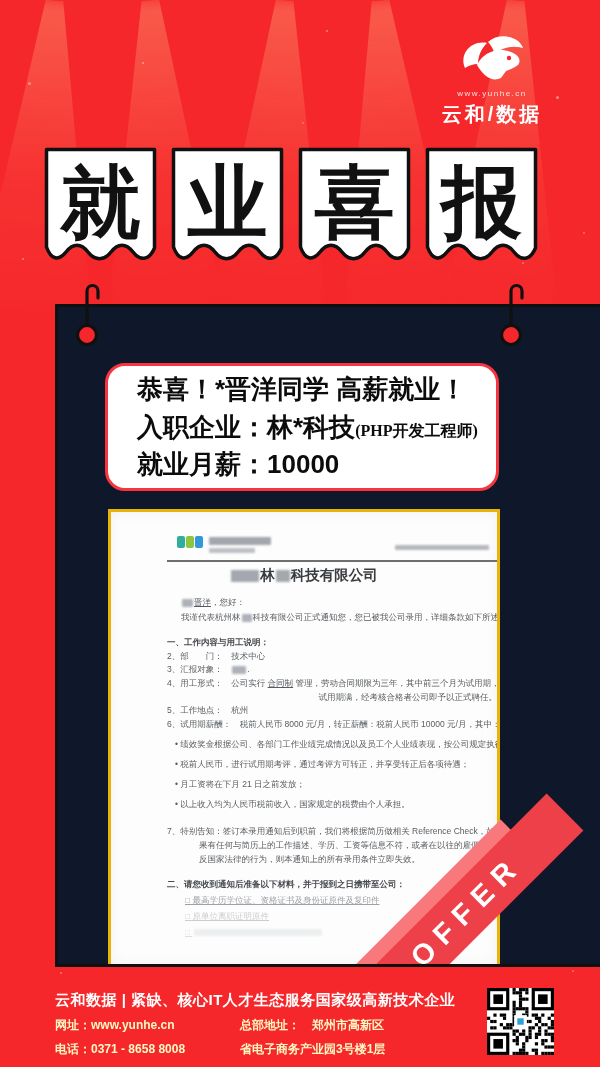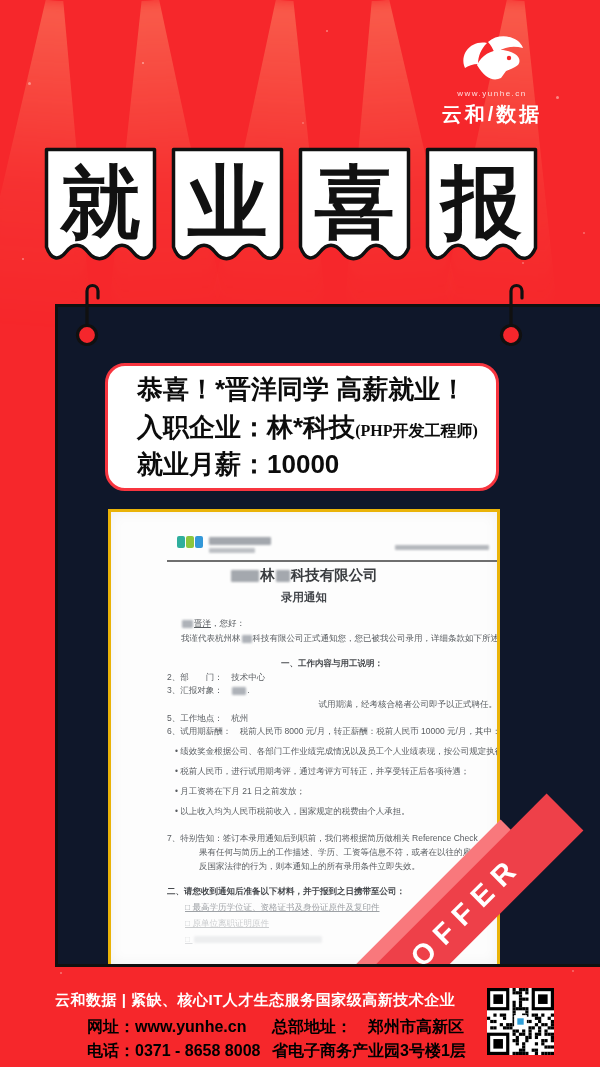--- a/index.html
+++ b/index.html
@@ -56,41 +56,41 @@
   .doclines{left:0;top:54px;width:100%;}
   .dl{font-size:8.5px;line-height:12px;color:#585c60;white-space:nowrap;}
   .dl .u{text-decoration:underline;}
   .dl.title{margin-top:0;text-align:center;font-weight:bold;font-size:14.5px;
             line-height:18px;color:#3a3d40;}
   .dl.title .blur{height:12px;background:#a4a8ae;}
   .dl.subtitle{margin-top:6px;text-align:center;font-weight:bold;font-size:11.5px;
                line-height:15px;color:#42454a;}
   .dl.greet{margin-top:12px;padding-left:70px;}
   .dl.para{margin-top:3px;padding-left:70px;}
-  .dl.sec{margin-top:13px;padding-left:56px;font-weight:bold;color:#46494d;text-align:center;}
+  .dl.sec{margin-top:13px;padding-left:56px;font-weight:bold;color:#46494d;}
   .dl.item{margin-top:1.5px;padding-left:56px;}
   .dl.cont4{margin-top:2px;padding-left:130px;text-align:right;}
   .dl.bullet{margin-top:8px;padding-left:64px;}
   .dl.item7{margin-top:15px;padding-left:56px;}
   .dl.cont7{margin-top:2px;padding-left:88px;}
   .dl.sec2{margin-top:13px;padding-left:56px;font-weight:bold;color:#46494d;}
   .dl.check{margin-top:4px;padding-left:74px;color:#8d9196;text-decoration:underline;}
   .dl.check .blur{height:7px;background:#c6c9cd;}
 
   
   .band{position:absolute;width:280px;height:52px;display:flex;align-items:center;
         justify-content:center;transform:rotate(-45deg);}
   .band-shadow{left:222px;top:604px;background:#f9787c;z-index:3;}
   .band-main{left:268px;top:578px;background:#ee4049;z-index:4;
              color:#fff;font-weight:900;font-size:29px;letter-spacing:9px;}
 
   
   .footer-tagline{left:55px;top:991px;color:#fff;font-weight:bold;font-size:15px;
                   letter-spacing:.5px;white-space:nowrap;}
-  .fline{position:absolute;color:#000000;font-weight:bold;font-size:16px;white-space:nowrap;margin-left:32px;}
+  .fline{position:absolute;color:#fef9c3;font-weight:bold;font-size:12px;white-space:nowrap;}
   .qr{left:487px;top:988px;width:67px;height:67px;background:#fff;}
 </style>
 </head>
 <body style="background: rgb(246, 39, 43);">
 
 <div class="abs" style="left:0;top:0;width:600px;height:1067px;"></div>
 
 <div id="fx">
     <div class="ray" style="left: -12px; transform: rotate(4deg);"></div>
     <div class="ray" style="left: 104px; transform: rotate(-3deg);"></div>
@@ -172,26 +172,26 @@
       <i style="background:#2fae9d"></i>
         <i style="background:#8cc63e"></i>
         <i style="background:#3398d8"></i>
     </div>
     <div class="lh-line" style="left:98px;top:25px;width:62px;height:8px;"></div>
     <div class="lh-line" style="left:98px;top:36px;width:46px;height:5px;opacity:.7;"></div>
     <div class="lh-line" style="left:284px;top:33px;width:94px;height:5px;opacity:.8;"></div>
     <div class="abs lh-rule"></div>
     <div class="abs doclines" id="doclines">
         <div class="dl title"><span class="blur" style="width: 28px;"></span><span>林</span><span class="blur" style="width: 14px;"></span><span>科技有限公司</span></div>
-        <div class="dl subtitle"><span>录用通知</span></div>
         <div class="dl greet"><span class="blur" style="width: 11px;"></span><span class="u">晋洋</span><span>，您好：</span></div>
         <div class="dl para"><span>我谨代表杭州林</span><span class="blur" style="width: 10px;"></span><span>科技有限公司正式通知您，您已被我公司录用，详细条款如下所述：</span></div>
         <div class="dl sec"><span>一、工作内容与用工说明：</span></div>
         <div class="dl item"><span>2、部　　门：　技术中心</span></div>
         <div class="dl item"><span>3、汇报对象：　</span><span class="blur" style="width: 14px;"></span><span>.</span></div>
+        <div class="dl item"><span>4、用工形式：　公司实行 </span><span class="u">合同制</span><span> 管理，劳动合同期限为三年，其中前三个月为试用期，</span></div>
         <div class="dl cont4"><span>试用期满，经考核合格者公司即予以正式聘任。</span></div>
         <div class="dl item"><span>5、工作地点：　杭州</span></div>
         <div class="dl item"><span>6、试用期薪酬：　税前人民币 8000 元/月，转正薪酬：税前人民币 10000 元/月，其中：</span></div>
         <div class="dl bullet"><span>• 绩效奖金根据公司、各部门工作业绩完成情况以及员工个人业绩表现，按公司规定执行；</span></div>
         <div class="dl bullet"><span>• 税前人民币，进行试用期考评，通过考评方可转正，并享受转正后各项待遇；</span></div>
         <div class="dl bullet"><span>• 月工资将在下月 21 日之前发放；</span></div>
         <div class="dl bullet"><span>• 以上收入均为人民币税前收入，国家规定的税费由个人承担。</span></div>
         <div class="dl item7"><span>7、特别告知：签订本录用通知后到职前，我们将根据简历做相关 Reference Check，如</span></div>
         <div class="dl cont7"><span>果有任何与简历上的工作描述、学历、工资等信息不符，或者在以往的雇佣记录中有违</span></div>
         <div class="dl cont7"><span>反国家法律的行为，则本通知上的所有录用条件立即失效。</span></div>

